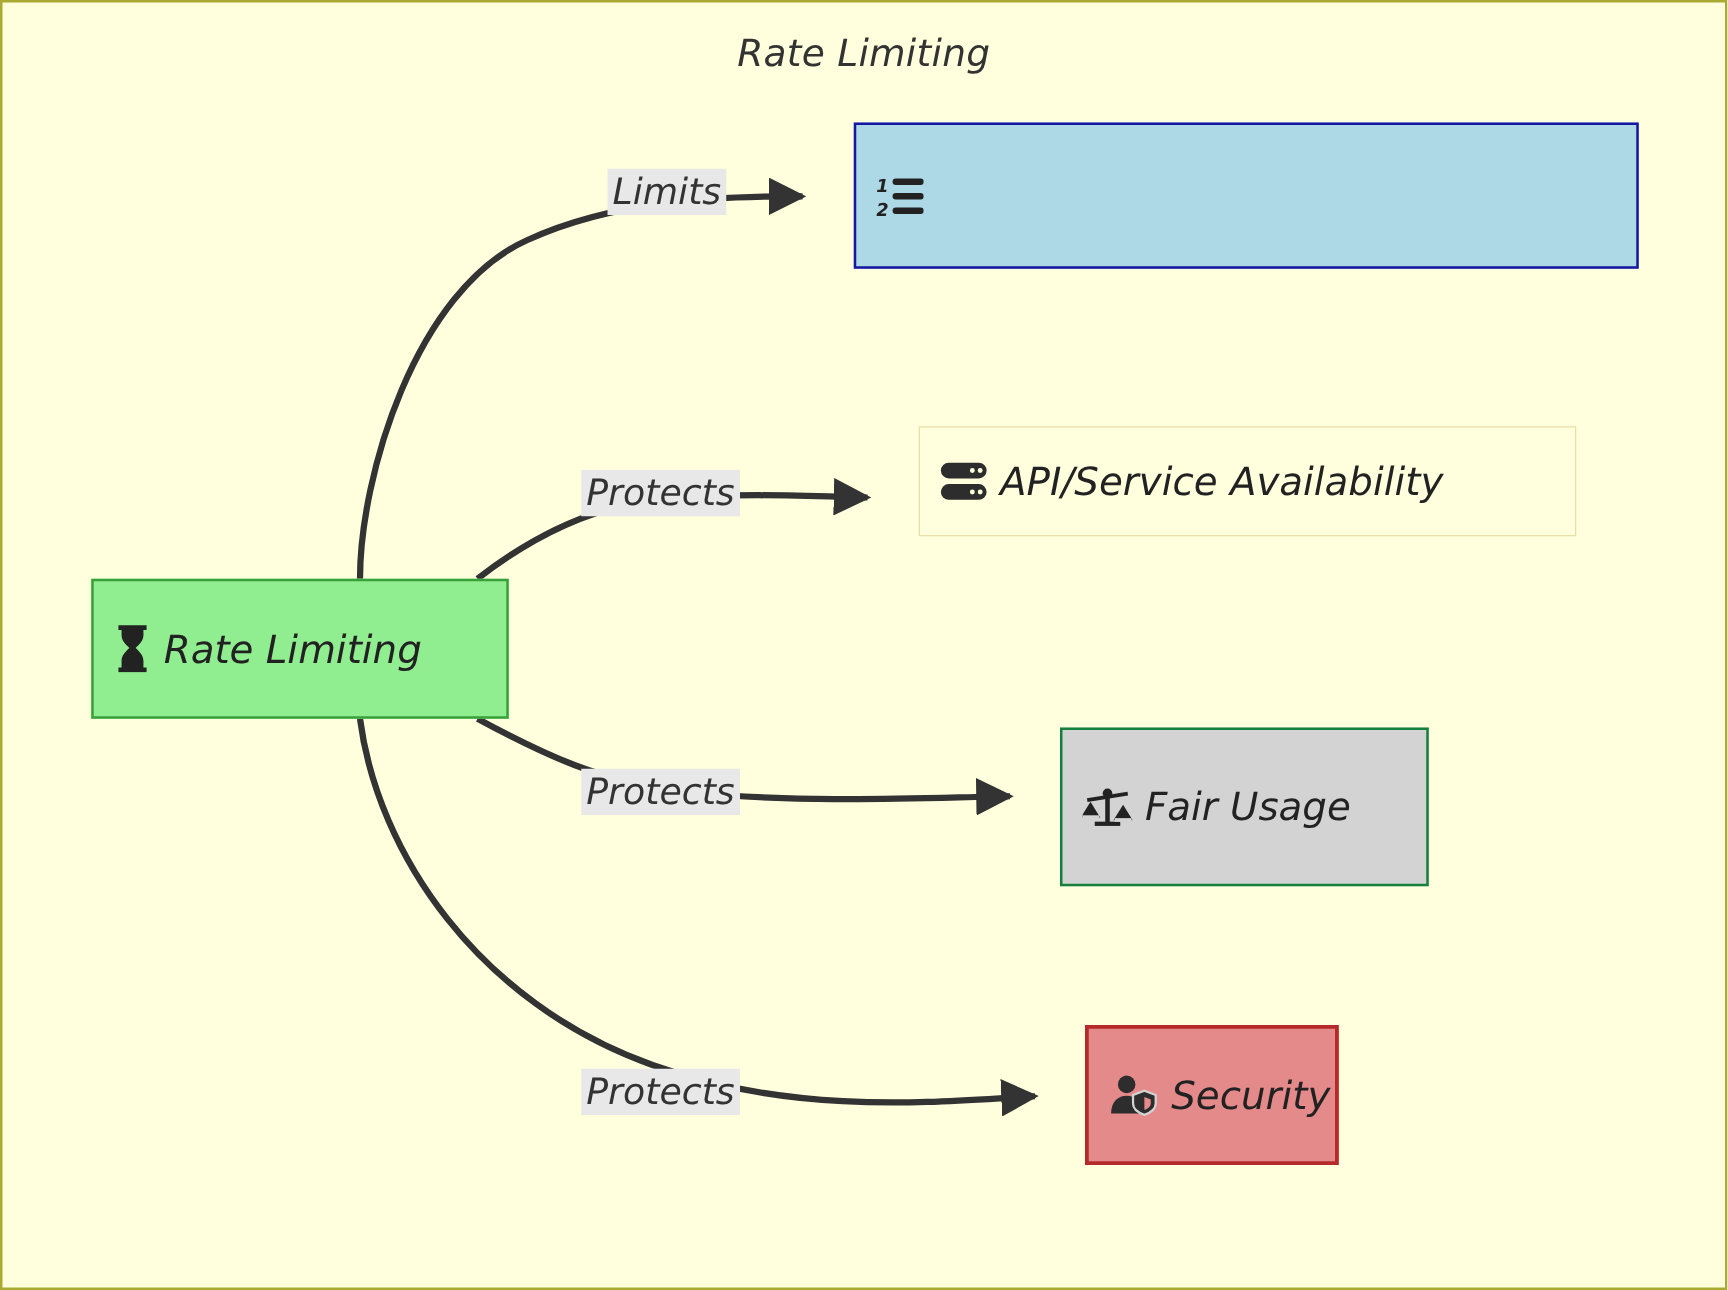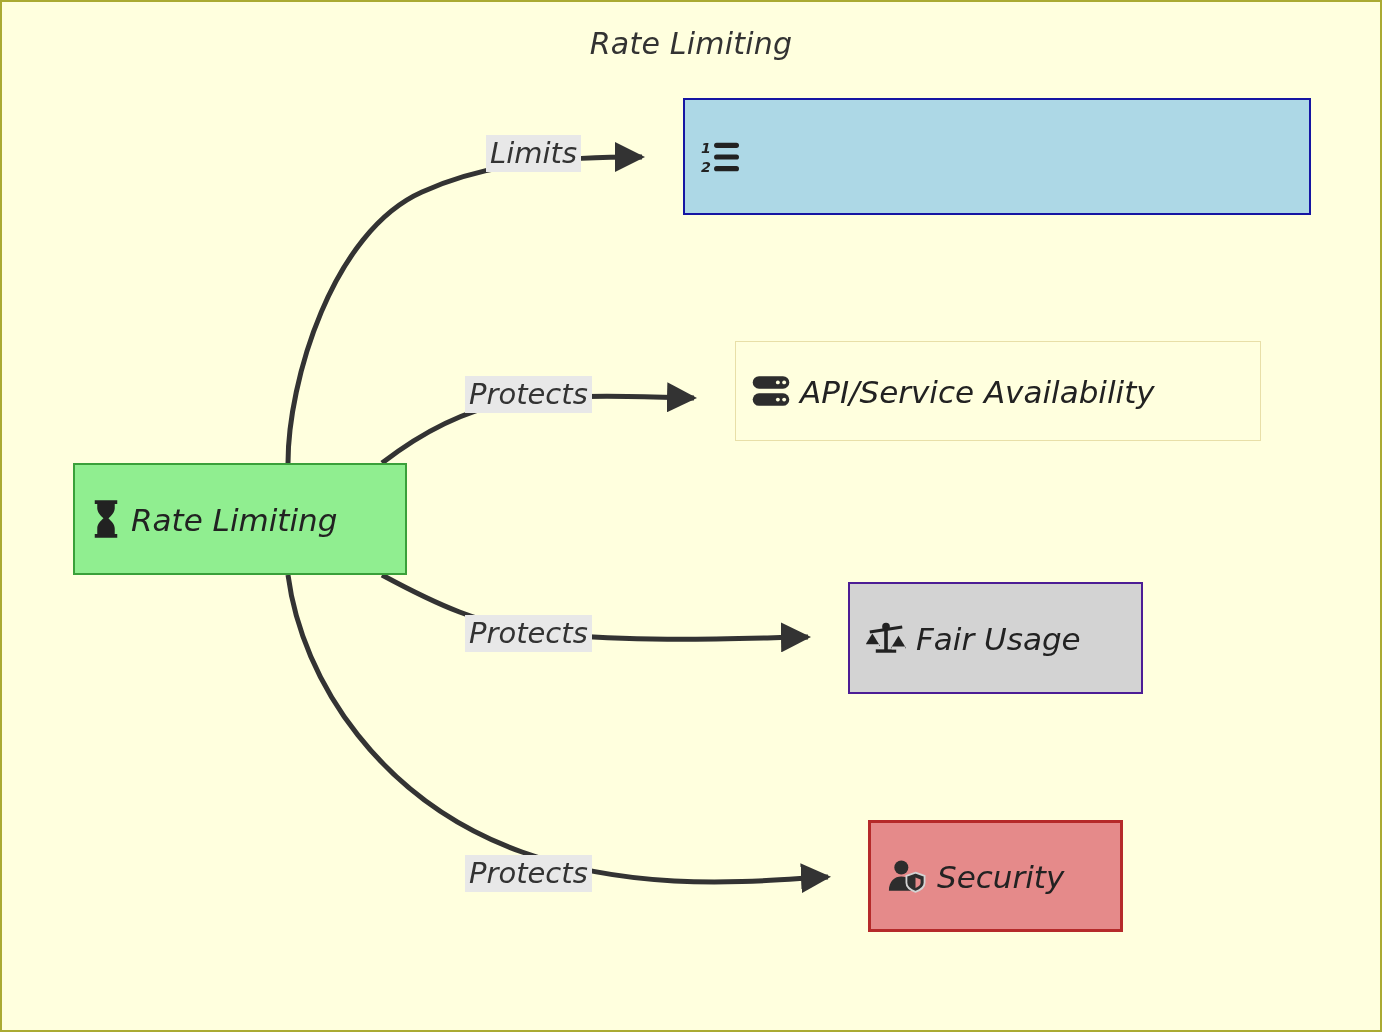--- a/index.html
+++ b/index.html
@@ -67,31 +67,31 @@
     left: 71px;  top: 461px;  width: 334px; height: 112px;
     background: #90ee90;
     border: 2px solid #3aa03a;
   }
   #node-request-count {
     left: 681px; top: 96px;  width: 628px; height: 117px;
     background: #add8e6;
     border: 2px solid #1515a3;
   }
   #node-api-availability {
-    left: 733px; top: 339px; width: 526px; height: 100px;
+    left: 733px; top: 339px; width: 526px; height: 88px;
     background: #ffffde;
     border: 1px solid #e8dfa8;
   }
   #node-fair-usage {
-    left: 846px; top: 580px; width: 295px; height: 112px;
+    left: 846px; top: 580px; width: 295px; height: 127px;
     background: #d3d3d3;
-    border: 2px solid #4c1d95;
+    border: 2px solid #15803d;
   }
   #node-security {
-    left: 866px; top: 818px; width: 255px; height: 112px;
+    left: 866px; top: 818px; width: 203px; height: 112px;
     background: #e58a8a;
     border: 3px solid #b52a2a;
   }
 
   .edge-label {
     position: absolute;
     background: #e8e8e8;
     color: #333333;
     font-size: 29px;
     line-height: 1.15;

